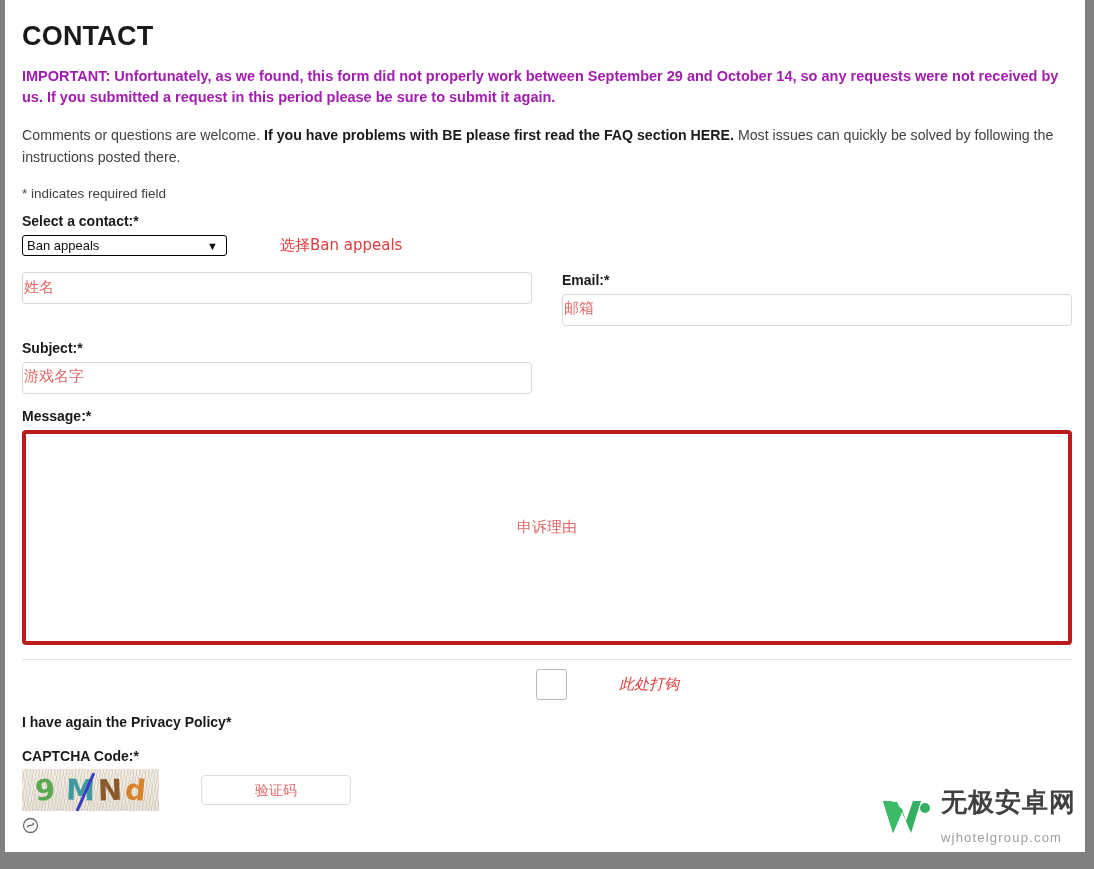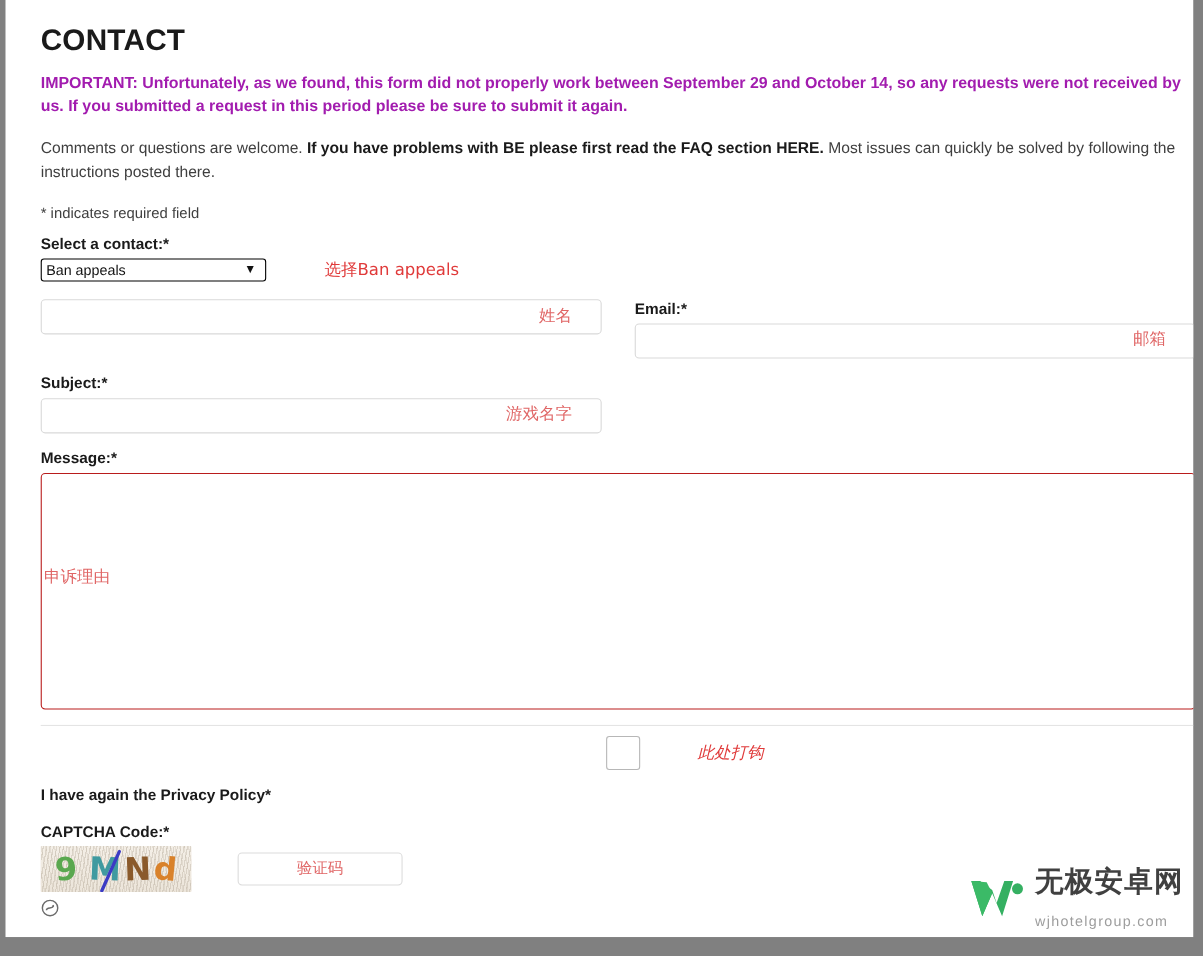--- a/index.html
+++ b/index.html
@@ -34,21 +34,21 @@
     background: #808080;
   }
   .scrollbar-h {
     position: absolute;
     left: 0; bottom: 0;
     width: 1094px; height: 17px;
     background: #808080;
   }
   .content {
     position: absolute;
-    left: 32px;
+    left: 17px;
     top: 22px;
     width: 1055px;
   }
 
   h1.page-title {
     font-size: 27px;
     font-weight: 700;
     color: #1a1a1a;
     letter-spacing: 0.2px;
     margin: 0 0 14px 0;
@@ -139,38 +139,39 @@
   .text-input {
     display: block;
     width: 100%;
     height: 32px;
     border: 1px solid #d9d9d9;
     border-radius: 4px;
     background: #fff;
     font-size: 15px;
     font-family: Liberation Mono, monospace;
     color: #e06666;
-    text-align: right;
-    padding: 0 26px;
+    text-align: left;
+    padding: 0 1px;
     outline: none;
   }
   .text-input::placeholder { color: #e06666; opacity: 1; }
 
   .field-block { margin-bottom: 14px; }
 
   textarea.message-area {
     display: block;
     width: 1050px;
     height: 215px;
-    border: 1px solid #b91c1c;
+    border: 4px solid #b91c1c;
     border-radius: 4px;
     background: #fff;
     font-size: 15px;
     font-family: "DejaVu Sans", sans-serif;
     color: #e06666;
+    text-align: center;
     padding-top: 84px;
     resize: none;
     outline: none;
   }
   textarea.message-area::placeholder { color: #e06666; opacity: 1; }
 
   .divider {
     width: 1050px;
     height: 1px;
     background: #e4e4e4;

